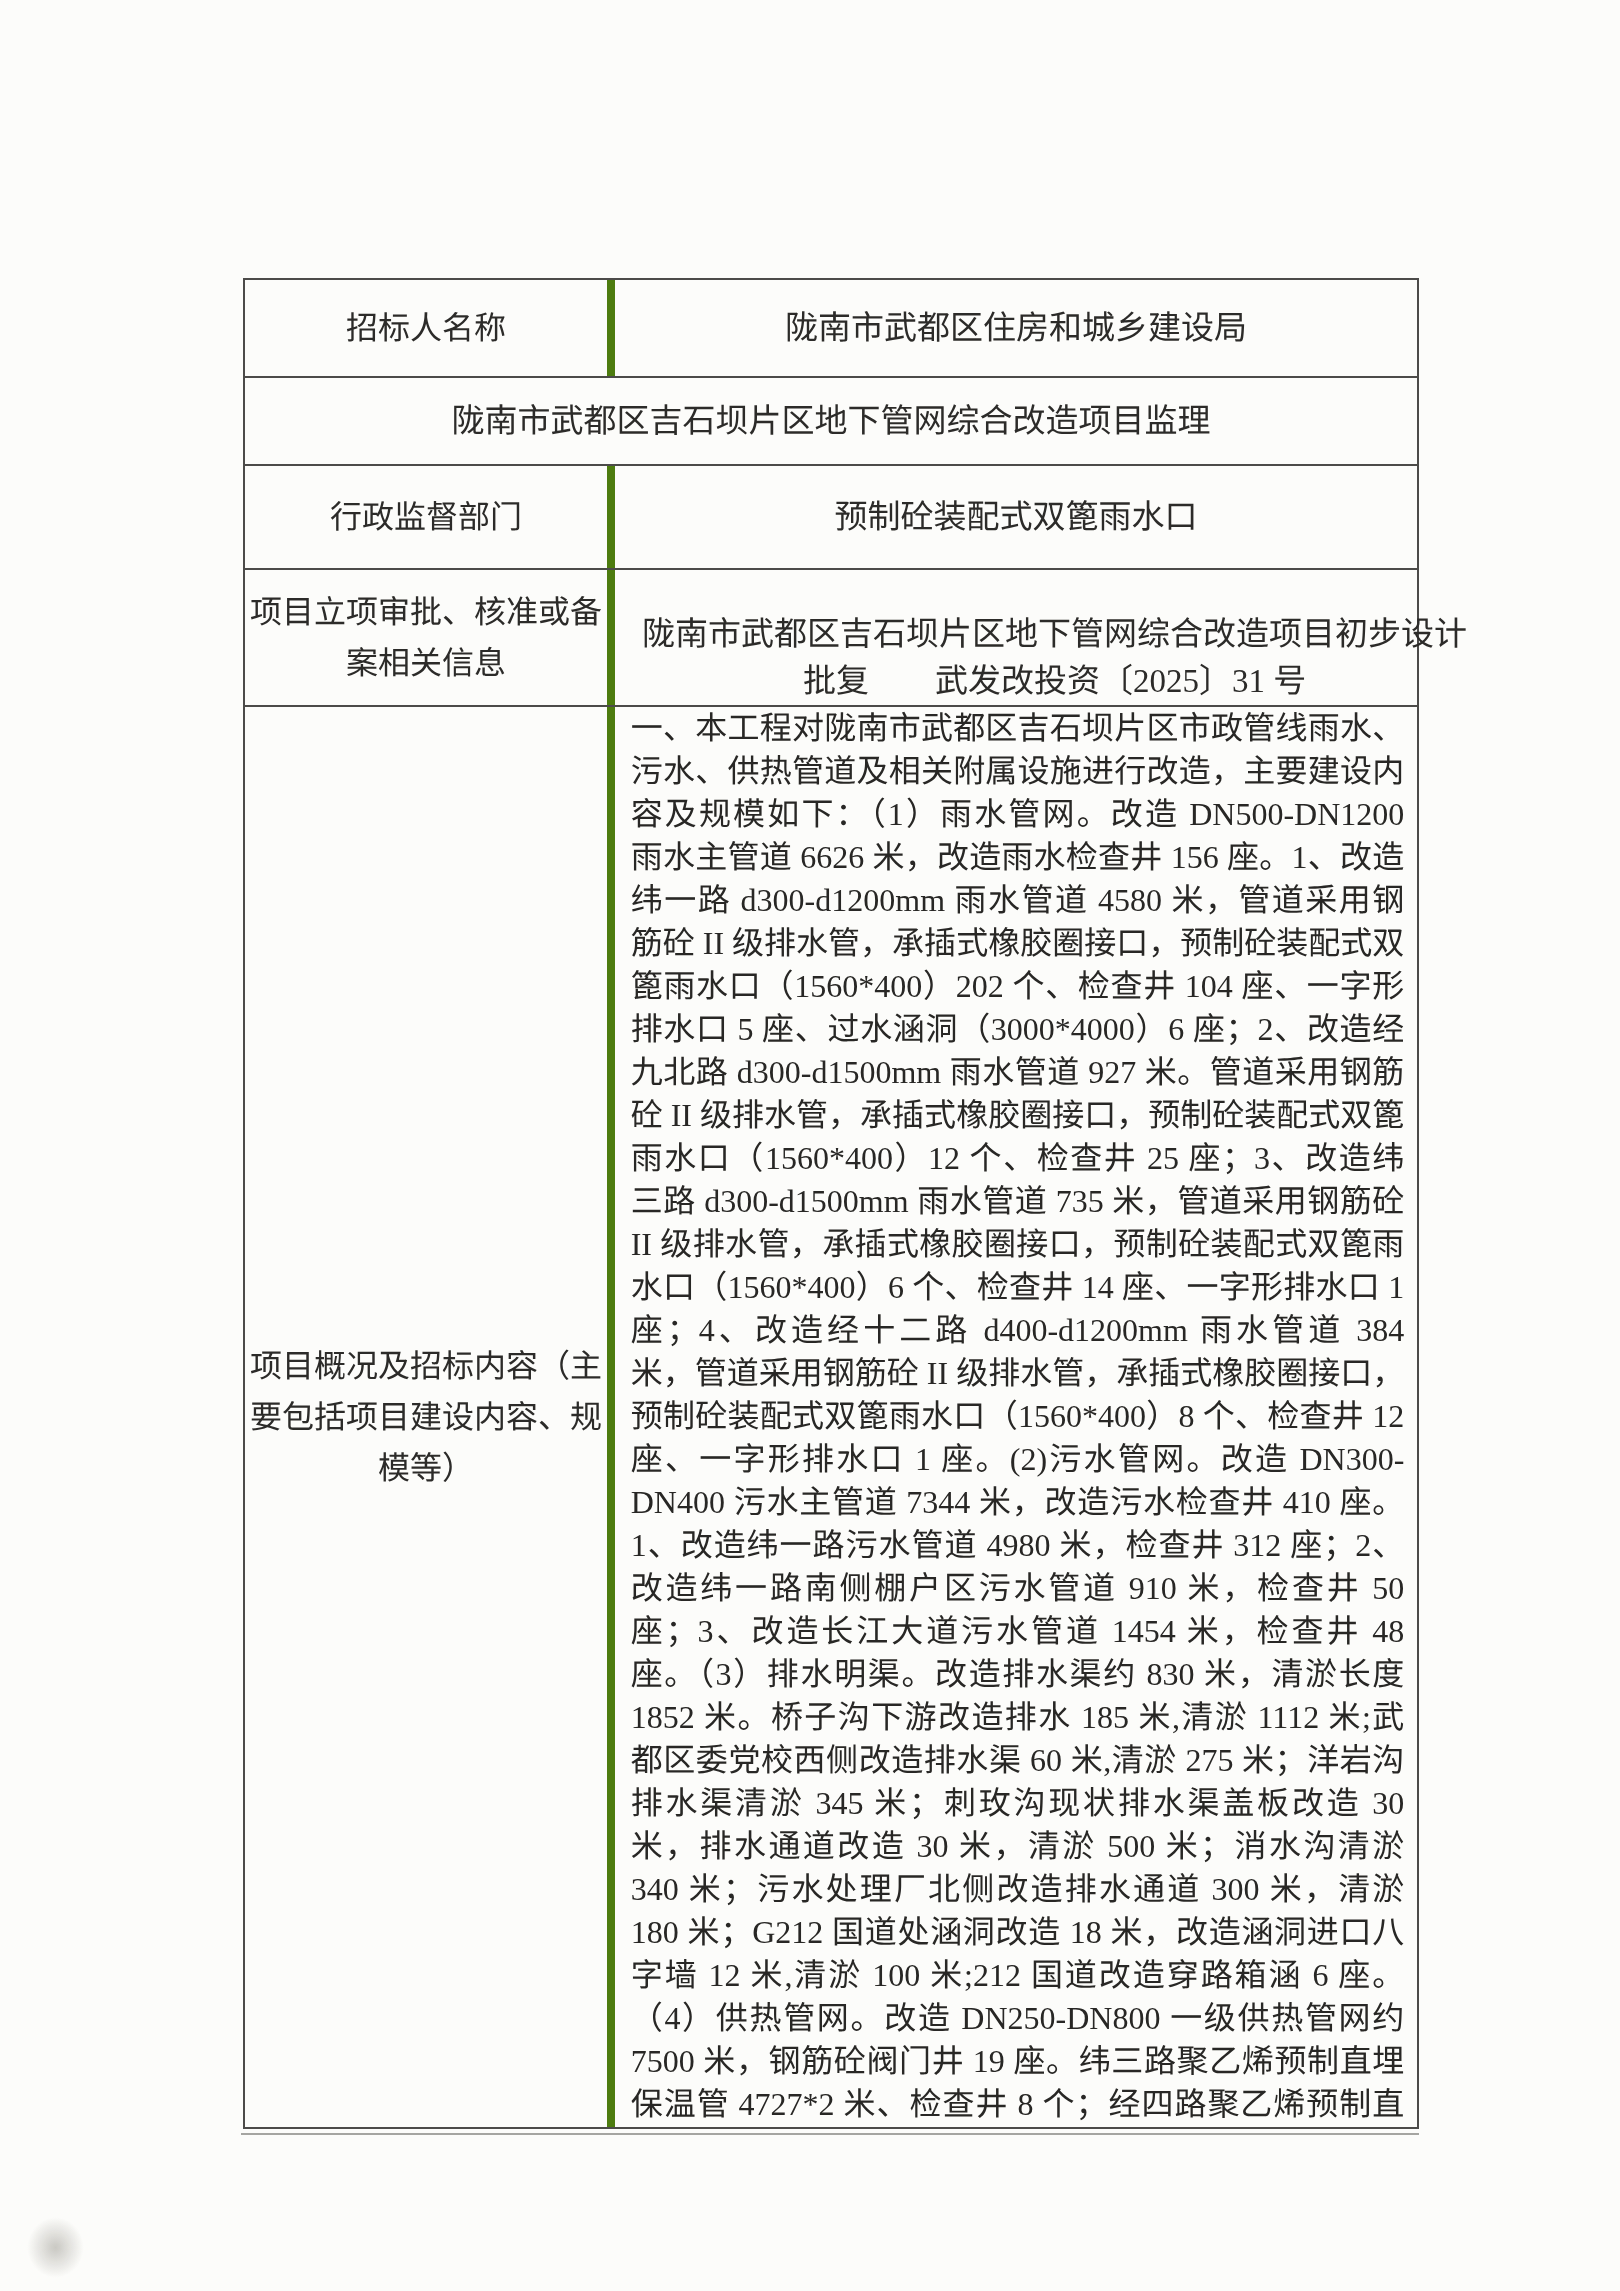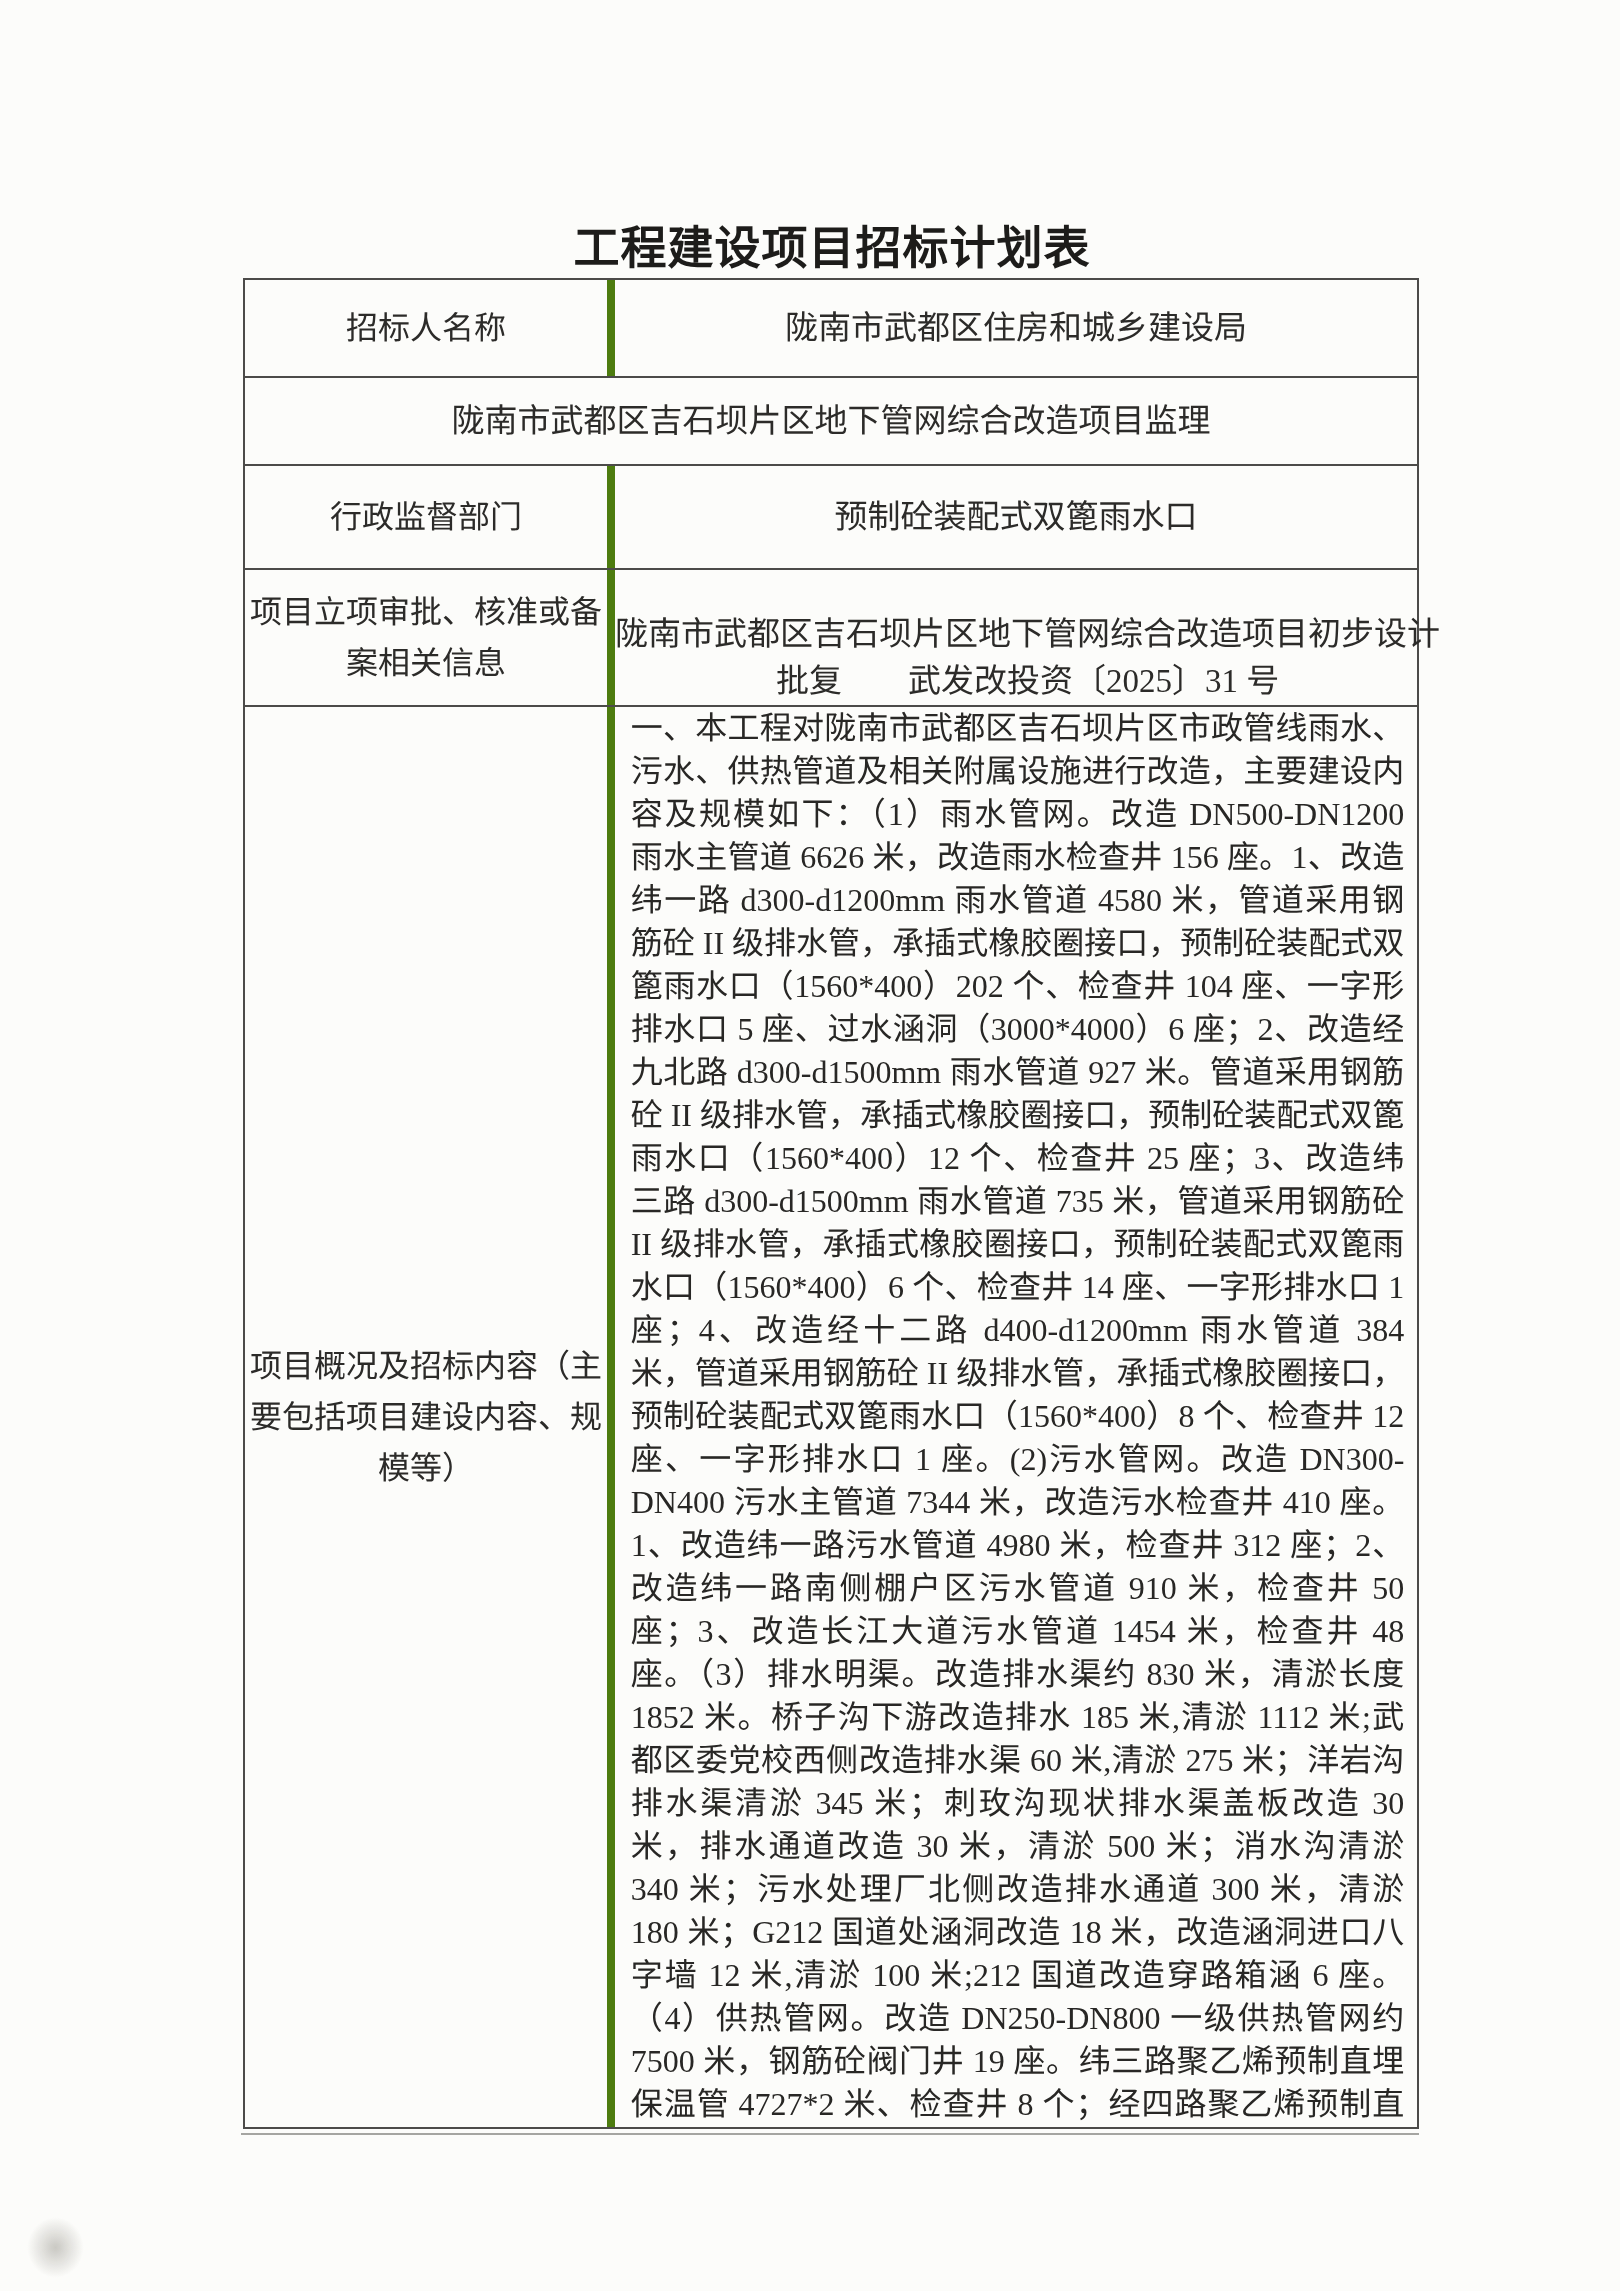--- a/index.html
+++ b/index.html
@@ -60,21 +60,21 @@
     font-size: 32px;
     line-height: 51px;
     padding: 0 3.9px;
     color: #2c2b29;
   }
   .cell.value {
     flex: 1 1 auto;
     text-align: center;
     font-size: 33px;
     line-height: 49px;
-    padding: 0 0;
+    padding: 0 27px;
     color: #2c2b29;
   }
   .row-1 { height: 96px; }
   .row-2 { height: 88px; }
   .row-3 { height: 104px; }
   .row-4 { height: 137px; }
   .row-5 { height: 1422px; }
   .value-multiline {
     flex-direction: column;
     justify-content: flex-end;
@@ -115,21 +115,20 @@
     width: 57px;
     height: 61px;
     background: radial-gradient(ellipse at center, rgba(160,158,150,0.55), rgba(160,158,150,0) 70%);
   }
 </style>
 </head>
 <body>
 
 <div class="scan-wrap">
 
-  <div class="doc-title">工程建设项目招标计划表</div>
 
   <div class="tender-table">
 
     <div class="t-row row-1">
       <div class="cell label">招标人名称</div>
       <div class="cell value">陇南市武都区住房和城乡建设局</div>
     </div>
 
     <div class="t-row row-2">
       <div class="cell value">陇南市武都区吉石坝片区地下管网综合改造项目监理</div>

